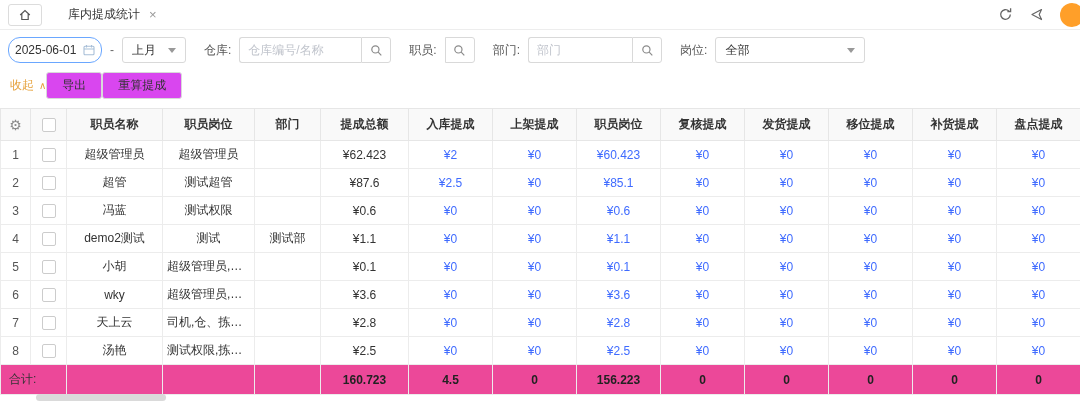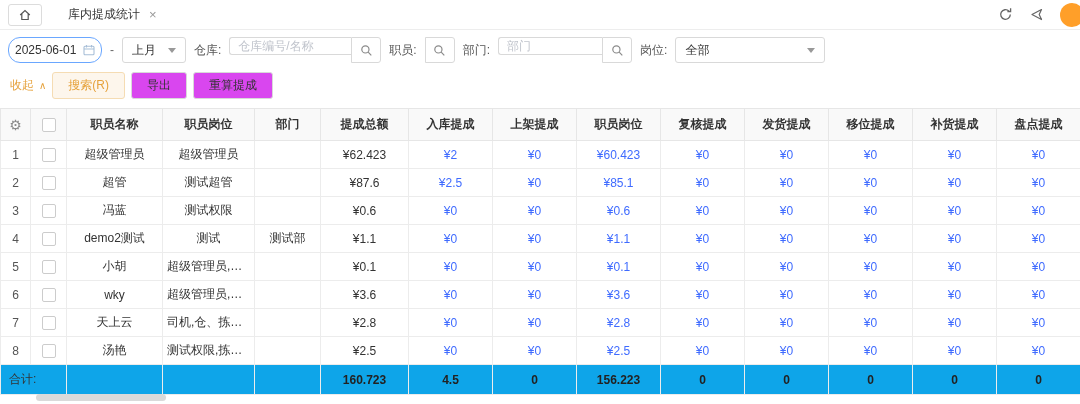--- a/index.html
+++ b/index.html
@@ -18,40 +18,40 @@
   .icon-btn { display: flex; align-items: center; cursor: pointer; }
   .avatar { width: 24px; height: 24px; border-radius: 50%; background: #ff9f29; margin-right: -12px; flex: none; }
 
   
   .filter-row { display: flex; align-items: center; padding: 7px 8px 5px; gap: 8px; white-space: nowrap; flex-wrap: nowrap; overflow: hidden; }
   .date-box { width: 94px; height: 26px; border: 1px solid #6aa7ff; border-radius: 12px; display: flex; align-items: center; justify-content: space-between; padding: 0 6px; cursor: pointer; background: #fff; flex: none; }
   .dash { color: #666; }
   .sel-box { height: 26px; border: 1px solid #d9d9d9; border-radius: 3px; display: flex; align-items: center; justify-content: space-between; gap: 8px; padding: 0 9px; min-width: 64px; cursor: pointer; background: #fff; flex: none; }
   .sel-box.posi { width: 150px; }
   .caret { width: 0; height: 0; border-left: 4px solid transparent; border-right: 4px solid transparent; border-top: 5px solid #999; flex: none; }
-  .lbl { color: #555; flex: none; }
+  .lbl { color: #555; margin-left: 10px; flex: none; }
   .input-group { display: flex; height: 26px; flex: none; }
-  .input-group input { width: 122px; height: 18px; border: 1px solid #d9d9d9; border-right: none; border-radius: 3px 0 0 3px; padding: 0 8px; font-size: 12px; outline: none; color: #333; font-family: inherit; }
+  .input-group input { width: 122px; height: 26px; border: 1px solid #d9d9d9; border-right: none; border-radius: 3px 0 0 3px; padding: 0 8px; font-size: 12px; outline: none; color: #333; font-family: inherit; }
   .input-group input::placeholder { color: #c0c4cc; }
   .input-group.narrow input { width: 104px; }
   .search-seg { width: 30px; border: 1px solid #d9d9d9; border-radius: 0 3px 3px 0; display: flex; align-items: center; justify-content: center; background: #fff; cursor: pointer; }
 
   
-  .action-row { display: flex; align-items: center; gap: 6px; padding: 4px 10px 9px; }
+  .action-row { display: flex; align-items: center; gap: 0; padding: 4px 10px 9px; }
   .collapse { color: #e6a23c; cursor: pointer; display: flex; align-items: center; gap: 5px; }
   .btn { height: 27px; padding: 0 15px; border-radius: 3px; border: 1px solid #d9d9d9; background: #d946ef; font-size: 12px; color: #333; cursor: pointer; font-family: inherit; }
   .btn-search { background: #fdf6ec; border-color: #f5dcb3; color: #e6a23c; }
 
   
   table { width: 1080px; border-collapse: collapse; table-layout: fixed; font-size: 12px; }
   th, td { border: 1px solid #ececec; height: 28px; text-align: center; overflow: hidden; white-space: nowrap; text-overflow: ellipsis; padding: 0 4px; }
   thead th { background: #f9f9f9; font-weight: bold; height: 32px; color: #333; border-color: #e6e6e6; }
   td.c-idx { color: #555; }
   td.link { color: #3f6bff; cursor: pointer; }
-  tfoot td { background: #0ea5e9; font-weight: bold; height: 30px; color: #222; }
+  tfoot td { background: #ec4899; font-weight: bold; height: 30px; color: #222; }
   tfoot td.lblcell { text-align: left; padding-left: 8px; font-weight: normal; color: #333; }
 
   .chk { display: inline-block; width: 14px; height: 14px; border: 1px solid #ccc; border-radius: 2px; background: #fff; vertical-align: middle; cursor: pointer; }
   .gear { font-size: 14px; color: #8a8a8a; cursor: pointer; }
 
   .hscroll { position: absolute; left: 36px; bottom: 3px; width: 130px; height: 7px; border-radius: 4px; background: #dadada; cursor: pointer; }
 </style>
 </head>
 <body>
 
@@ -142,21 +142,20 @@
     <span>全部</span>
     <span class="caret"></span>
   </div>
 </div>
 
 <div class="action-row">
   <span class="collapse">
     <span>收起</span>
     <span style="font-size:10px;">∧</span>
   </span>
-  <button class="btn btn-search">搜索(R)</button>
   <button class="btn">导出</button>
   <button class="btn">重算提成</button>
 </div>
 
 <table>
   <colgroup>
     <col style="width:30px">
       <col style="width:36px">
       <col style="width:96px">
       <col style="width:92px">

